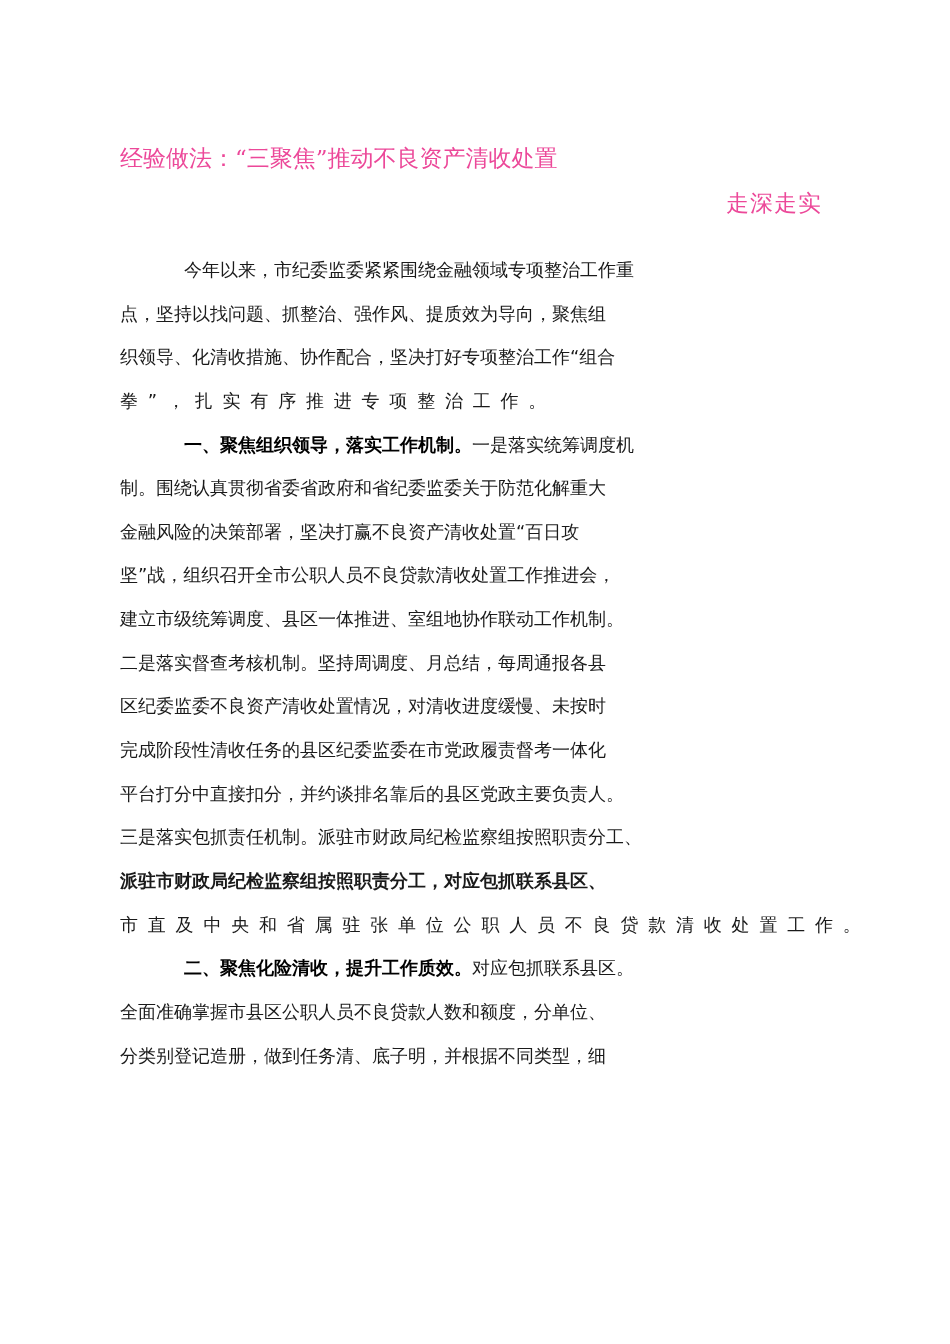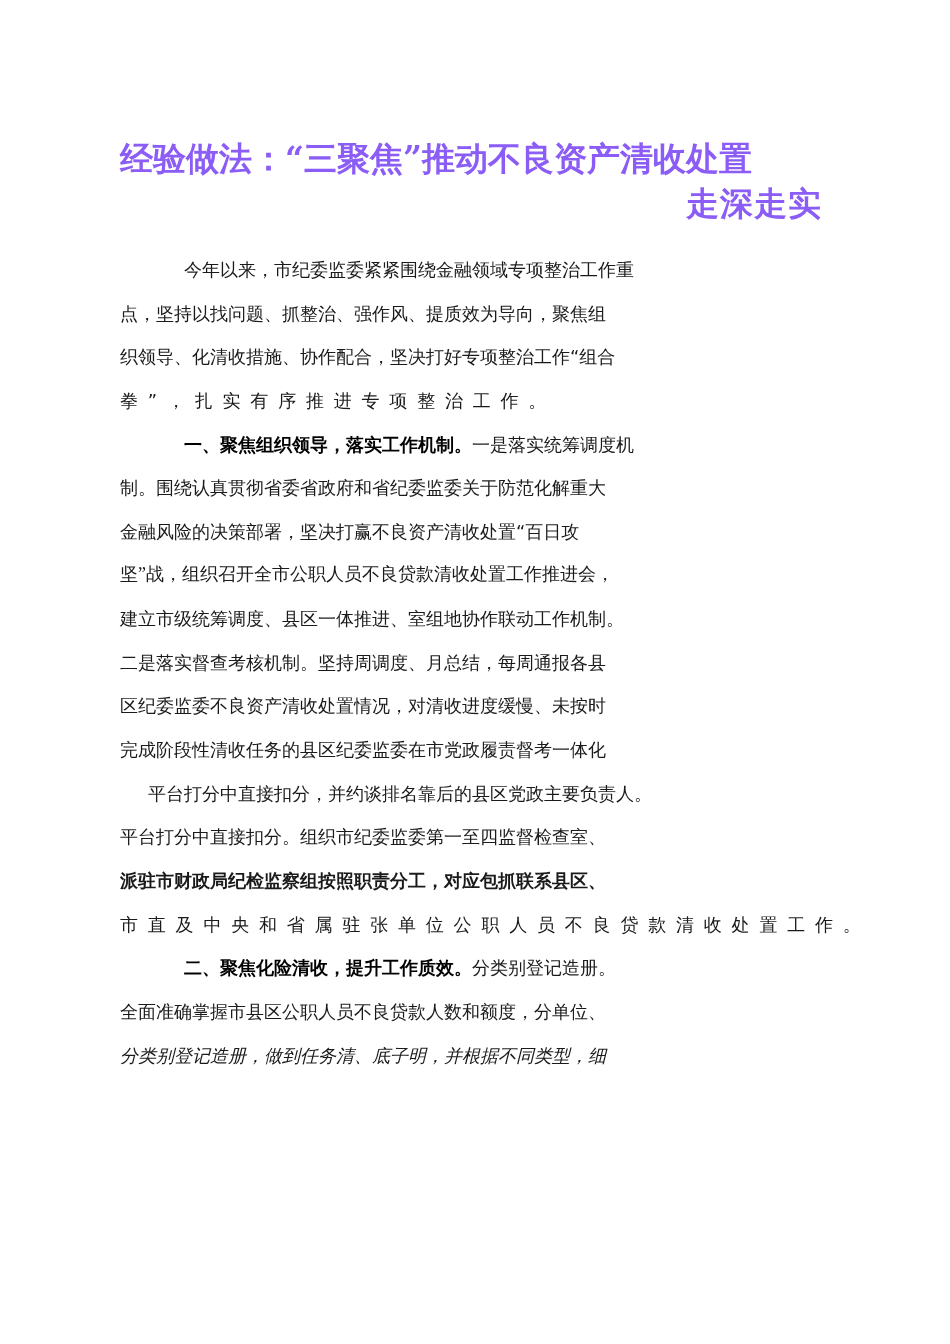--- a/index.html
+++ b/index.html
@@ -20,24 +20,24 @@
     width: 950px;
     height: 1344px;
     background: #ffffff;
   }
   .title {
     position: absolute;
     left: 120px;
     width: 702px;
     top: 136px;
     font-family: "DejaVu Serif", "Liberation Serif", serif;
-    font-weight: bold;
-    font-size: 33px;
+    font-weight: normal;
+    font-size: 23px;
     line-height: 45px;
-    color: #8b5cf6;
+    color: #ec4899;
   }
   .title-line {
     display: block;
     height: 45px;
     white-space: nowrap;
   }
   .title-line.full {
     text-align: justify;
     text-align-last: justify;
   }
@@ -95,31 +95,31 @@
       <div class="line just" style="text-align: left; text-align-last: left; letter-spacing: 0px;"><span class="indent"></span><span>今年以来，市纪委监委紧紧围绕金融领域专项整治工作重</span></div>
       <div class="line just" style="text-align: left; text-align-last: left; letter-spacing: 0px;">点，坚持以找问题、抓整治、强作风、提质效为导向，聚焦组</div>
       <div class="line just" style="text-align: left; text-align-last: left; letter-spacing: 0px;">织领导、化清收措施、协作配合，坚决打好专项整治工作“组合</div>
       <div class="line last">拳”，扎实有序推进专项整治工作。</div>
     </div>
 
     <div>
       <div class="line just" style="text-align: left; text-align-last: left; letter-spacing: 0px;"><span class="indent"></span><span class="heading-run">一、聚焦组织领导，落实工作机制。</span><span>一是落实统筹调度机</span></div>
       <div class="line just" style="text-align: left; text-align-last: left; letter-spacing: 0px;">制。围绕认真贯彻省委省政府和省纪委监委关于防范化解重大</div>
       <div class="line just" style="text-align: left; text-align-last: left; letter-spacing: 0px;">金融风险的决策部署，坚决打赢不良资产清收处置“百日攻</div>
-      <div class="line just" style="text-align: left; text-align-last: left; letter-spacing: 0px; font-family: Liberation Serif, serif;">坚”战，组织召开全市公职人员不良贷款清收处置工作推进会，</div>
+      <div class="line just" style="text-align: left; text-align-last: left; letter-spacing: 0px;">坚”战，组织召开全市公职人员不良贷款清收处置工作推进会，</div>
       <div class="line just" style="text-align: center; text-align-last: left; letter-spacing: 0px;">建立市级统筹调度、县区一体推进、室组地协作联动工作机制。</div>
       <div class="line just" style="text-align: left; text-align-last: left; letter-spacing: 0px;">二是落实督查考核机制。坚持周调度、月总结，每周通报各县</div>
       <div class="line just" style="text-align: left; text-align-last: left; letter-spacing: 0px;">区纪委监委不良资产清收处置情况，对清收进度缓慢、未按时</div>
       <div class="line just" style="text-align: right; text-align-last: left; letter-spacing: 0px;">完成阶段性清收任务的县区纪委监委在市党政履责督考一体化</div>
-      <div class="line just" style="text-align: left; text-align-last: left; letter-spacing: 0px; margin-left: 28px;">平台打分中直接扣分，并约谈排名靠后的县区党政主要负责人。</div>
-      <div class="line just" style="text-align: left; text-align-last: left; letter-spacing: 0px;">平台打分中直接扣分。组织市纪委监委第一至四监督检查室、</div>
+      <div class="line just" style="text-align: left; text-align-last: left; letter-spacing: 0px;">平台打分中直接扣分，并约谈排名靠后的县区党政主要负责人。</div>
+      <div class="line just" style="text-align: left; text-align-last: left; letter-spacing: 0px;">三是落实包抓责任机制。派驻市财政局纪检监察组按照职责分工、</div>
       <div class="line just" style="text-align: left; text-align-last: left; letter-spacing: 0px; font-weight: bold;">派驻市财政局纪检监察组按照职责分工，对应包抓联系县区、</div>
       <div class="line last">市直及中央和省属驻张单位公职人员不良贷款清收处置工作。</div>
     </div>
 
     <div>
-      <div class="line just" style="text-align: left; text-align-last: left; letter-spacing: 0px;"><span class="indent"></span><span class="heading-run">二、聚焦化险清收，提升工作质效。</span><span>分类别登记造册。</span></div>
+      <div class="line just" style="text-align: left; text-align-last: left; letter-spacing: 0px;"><span class="indent"></span><span class="heading-run">二、聚焦化险清收，提升工作质效。</span><span>对应包抓联系县区。</span></div>
       <div class="line just" style="text-align: left; text-align-last: left; letter-spacing: 0px;">全面准确掌握市县区公职人员不良贷款人数和额度，分单位、</div>
-      <div class="line just" style="text-align: left; text-align-last: left; letter-spacing: 0px; font-style: italic;">分类别登记造册，做到任务清、底子明，并根据不同类型，细</div>
+      <div class="line just" style="text-align: left; text-align-last: left; letter-spacing: 0px;">分类别登记造册，做到任务清、底子明，并根据不同类型，细</div>
     </div>
 
   </div>
 </div>
 
 </body></html>

